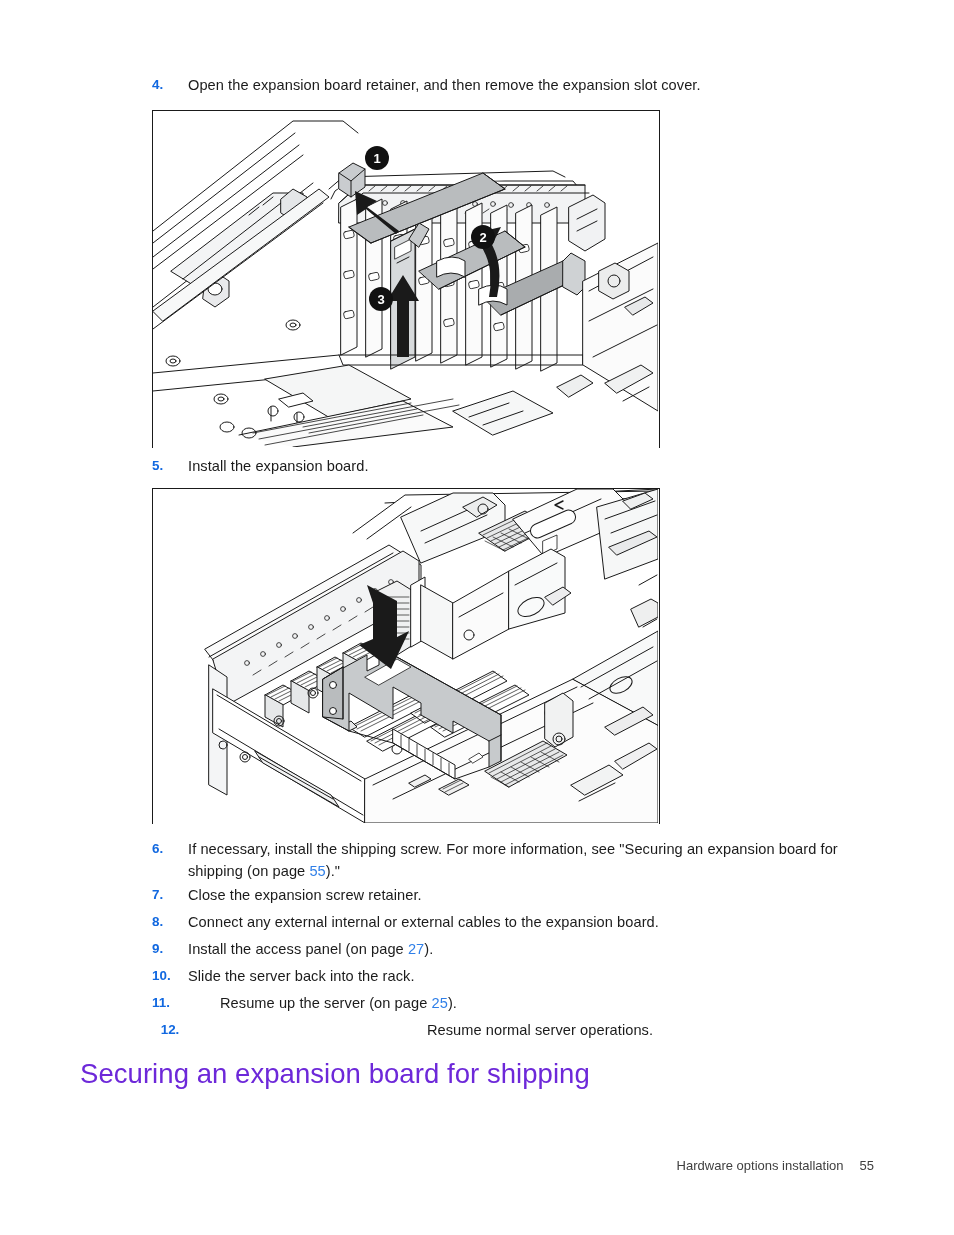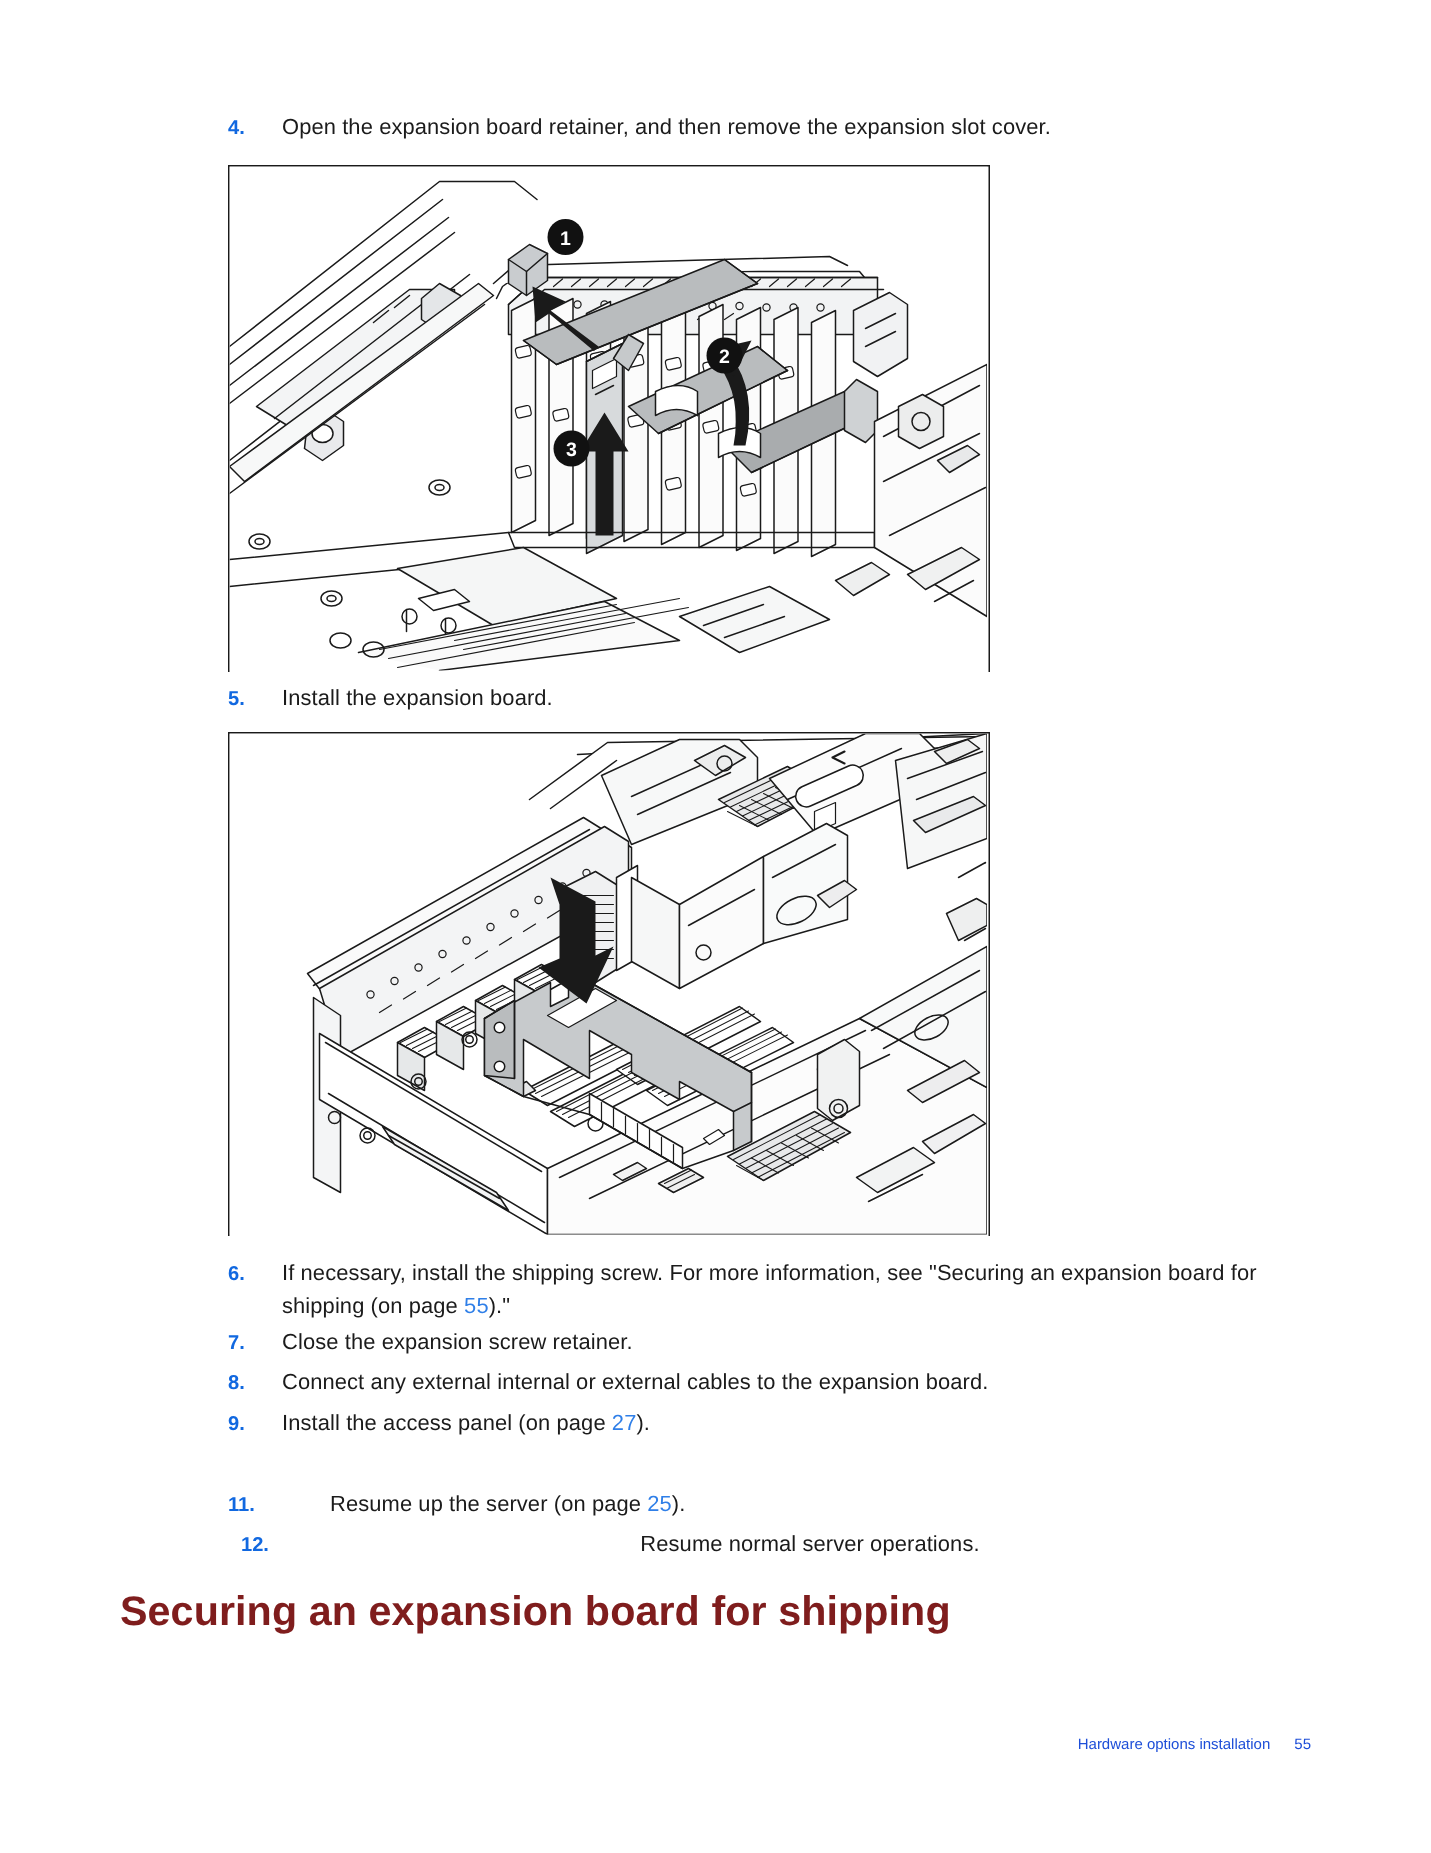--- a/index.html
+++ b/index.html
@@ -66,32 +66,32 @@
   .callout-num {
     font-family: "Liberation Sans", sans-serif;
     font-weight: bold;
     font-size: 13px;
     fill: #ffffff;
   }
 
   
   .section-heading {
     position: absolute;
-    color: #7f1d1d;
+    color: #6d28d9;
     font-size: 27.5px;
-    font-weight: bold;
+    font-weight: normal;
     letter-spacing: .002em;
     white-space: nowrap;
   }
 
   
   .footer {
     position: absolute;
-    font-size: 10px;
-    color: #1d4ed8;
+    font-size: 13px;
+    color: #404040;
     white-space: nowrap;
   }
   .footer .pg {
     margin-left: 16px;
   }
 </style>
 </head>
 <body>
 
 <div class="page">
@@ -560,20 +560,24 @@
   <div class="step" style="left:152px; top:911px; width:740px;">
     <span class="num">8.</span>
     <span class="body">Connect any external internal or external cables to the expansion board.</span>
   </div>
 
   <div class="step" style="left:152px; top:938px; width:740px;">
     <span class="num">9.</span>
     <span class="body"><span>Install the access panel (on page </span><span class="pageref">27</span><span>).</span></span>
   </div>
 
+  <div class="step" style="left:152px; top:965px; width:740px;">
+    <span class="num">10.</span>
+    <span class="body">Slide the server back into the rack.</span>
+  </div>
 
   <div class="step" style="left:152px; top:992px; width:740px;gap:32px;">
     <span class="num">11.</span>
     <span class="body"><span>Resume up the server (on page </span><span class="pageref">25</span><span>).</span></span>
   </div>
 
   <div class="step" style="left:152px; top:1019px; width:740px;text-align:center;">
     <span class="num">12.</span>
     <span class="body">Resume normal server operations.</span>
   </div>

